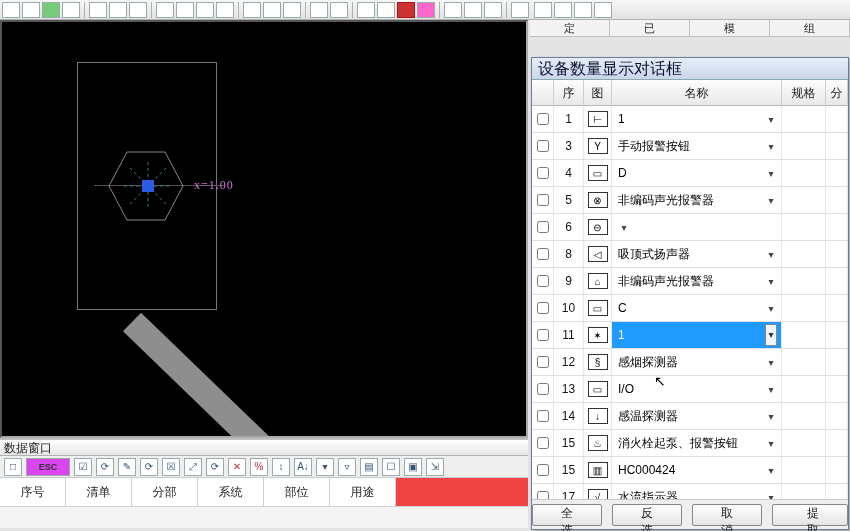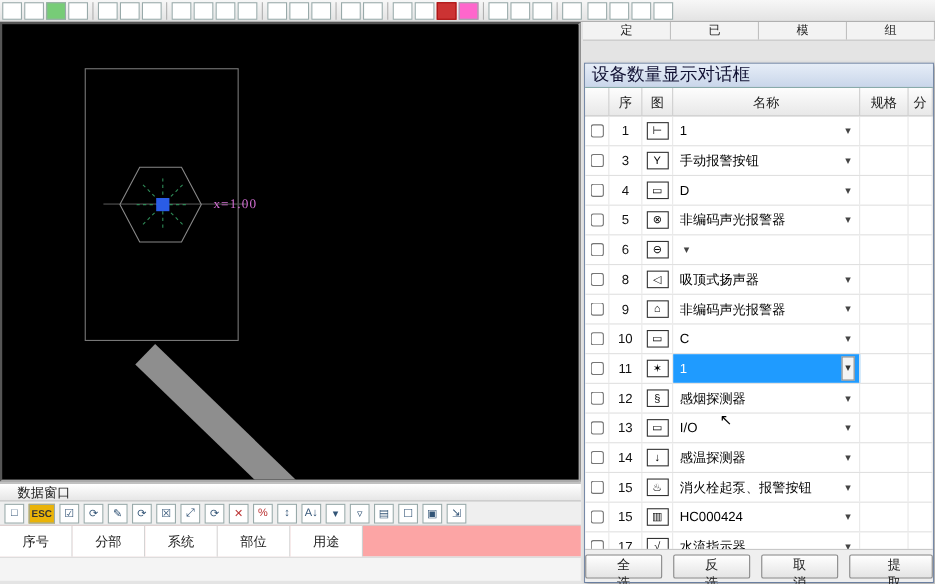--- a/index.html
+++ b/index.html
@@ -22,26 +22,26 @@
 .hex svg { width: 78px; height: 78px; }
 .centerdot { position: absolute; left: 140px; top: 158px; width: 12px; height: 12px; background:#2a5ce6; }
 .spokes { position: absolute; left: 122px; top: 140px; width: 48px; height: 48px; }
 .spokes line { stroke:#2e8b57; stroke-width:1; stroke-dasharray:3 3; }
 .axis { position: absolute; left: 92px; top: 163px; width: 130px; height: 1px; background:#555; }
 .label-x { position: absolute; left: 192px; top: 156px; color:#d46fd4; font-size: 12px; font-family: Liberation Serif, serif; letter-spacing: 1px;}
 .beam { position: absolute; left: 130px; top: 287px; width: 200px; height: 26px; background:#8e8e8e; transform-origin: left center; transform: rotate(44deg); }
 
 
 .data-window { position: absolute; left: 0; top: 438px; width: 528px; height: 90px; background:#f4f4f4; border-top:2px solid #c0c0c0; }
-.dw-title { height: 16px; background: linear-gradient(#fff,#e6e6e6); border-bottom:1px solid #b0b0b0; padding-left:16px; line-height:16px; color:#222; }
+.dw-title { height: 16px; background: linear-gradient(#fff,#e6e6e6); border-bottom:1px solid #b0b0b0; padding-left:4px; line-height:16px; color:#222; }
 .dw-tools { height: 22px; display:flex; align-items:center; gap:4px; padding: 2px 4px; border-bottom:1px solid #c8c8c8; background:#efefef; }
 .dw-tools .t { width:18px; height:18px; border:1px solid #9aa; background:#fff; font-size:10px; display:flex; align-items:center; justify-content:center; color:#357; }
-.dw-tools .esc { width:24px; background:#eab308; font-weight:bold; color:#333; font-size:9px; }
+.dw-tools .esc { width:44px; background:#d946ef; font-weight:bold; color:#333; font-size:9px; }
 .dw-tools .r { color:#b33; }
-.dw-tabs { height: 28px; display:flex; background:#fca5a5; }
+.dw-tabs { height: 28px; display:flex; background:#ef4444; }
 .dw-tabs .tab { flex:0 0 66px; text-align:center; line-height:28px; border-right:1px solid #d0d0d0; color:#222; background:#fff; }
 .dw-rest { flex:1; background:#fff; border-top:1px solid #d0d0d0; }
 
 
 .rcol { position: absolute; right:0; top:0; width: 320px; height:531px; }
 .rcol-top { height:20px; background:linear-gradient(#f7f7f7,#e3e3e3); border-bottom:1px solid #b0b0b0; display:flex; align-items:center; padding:0 4px; color:#444; gap:2px;}
 .rcol-top .sq { width:18px; height:16px; display:inline-block; border:1px solid #9aa; background:#fff; }
 .side-title { height:18px; background:linear-gradient(#eef,#dde); border:1px solid #b0b0b0; line-height:18px; padding-left:4px; color:#333; }
 .side-btns { height:17px; display:flex; background:#f3f3f3; border-bottom:1px solid #c0c0c0; }
 .side-btns div { flex:1; text-align:center; line-height:17px; border-right:1px solid #c0c0c0; font-size:11px; color:#222; }
@@ -151,20 +151,21 @@
         <span class="t">A↓</span>
         <span class="t">▾</span>
         <span class="t">▿</span>
         <span class="t">▤</span>
         <span class="t">☐</span>
         <span class="t">▣</span>
         <span class="t">⇲</span>
       </div>
     <div class="dw-tabs" id="dw-tabs">
         <div class="tab">序号</div>
+        <div class="tab">清单</div>
         <div class="tab">分部</div>
         <div class="tab">系统</div>
         <div class="tab">部位</div>
         <div class="tab">用途</div>
       </div>
     <div class="dw-rest"></div>
   </div>
 
   <div class="rcol">
     <div class="rcol-top">

